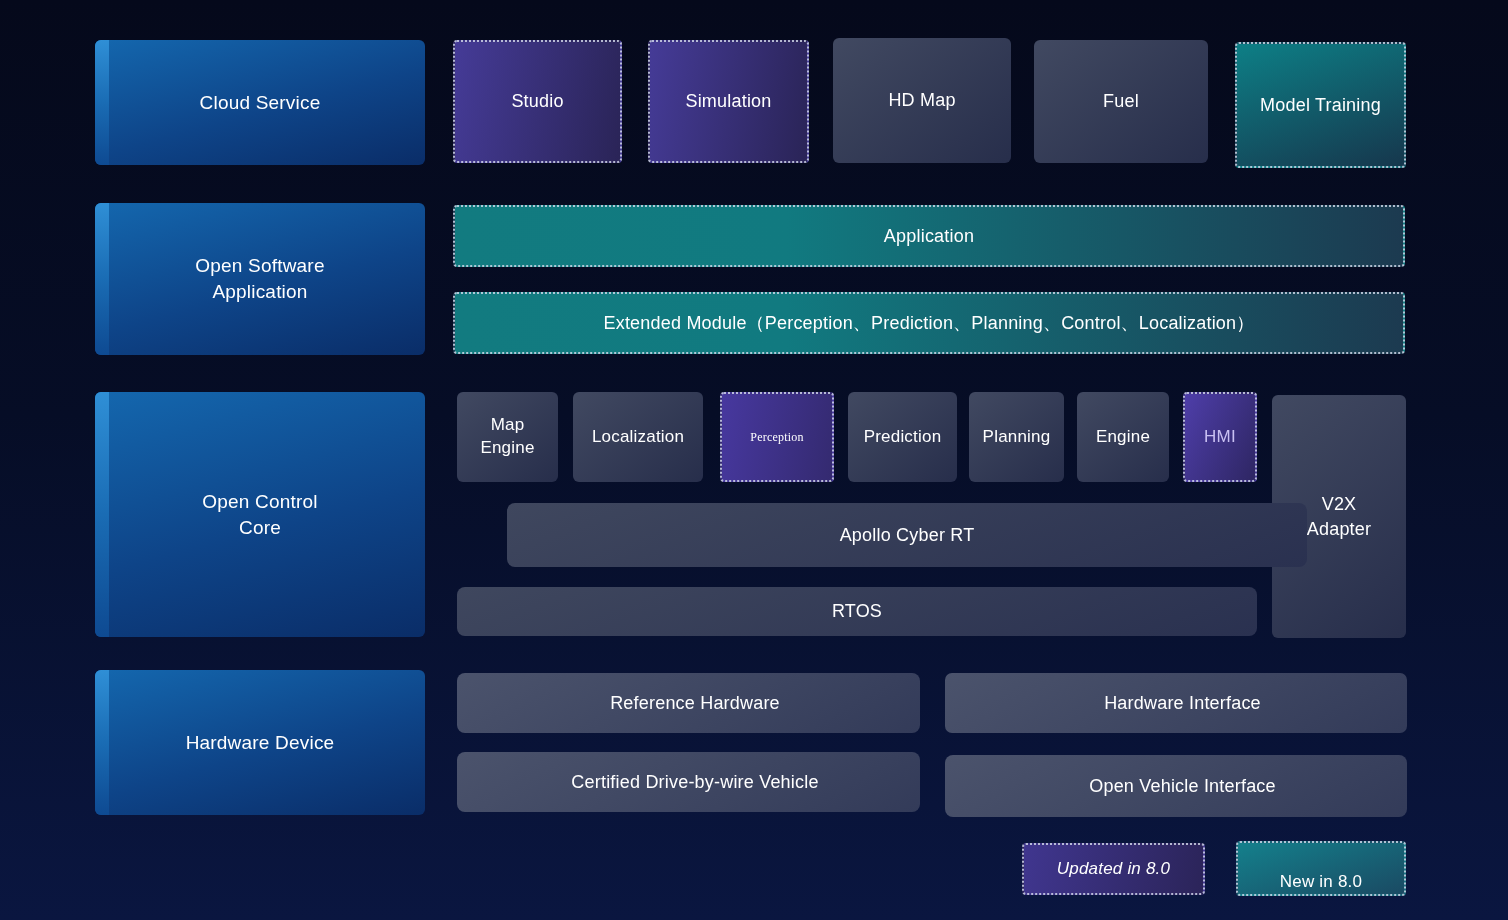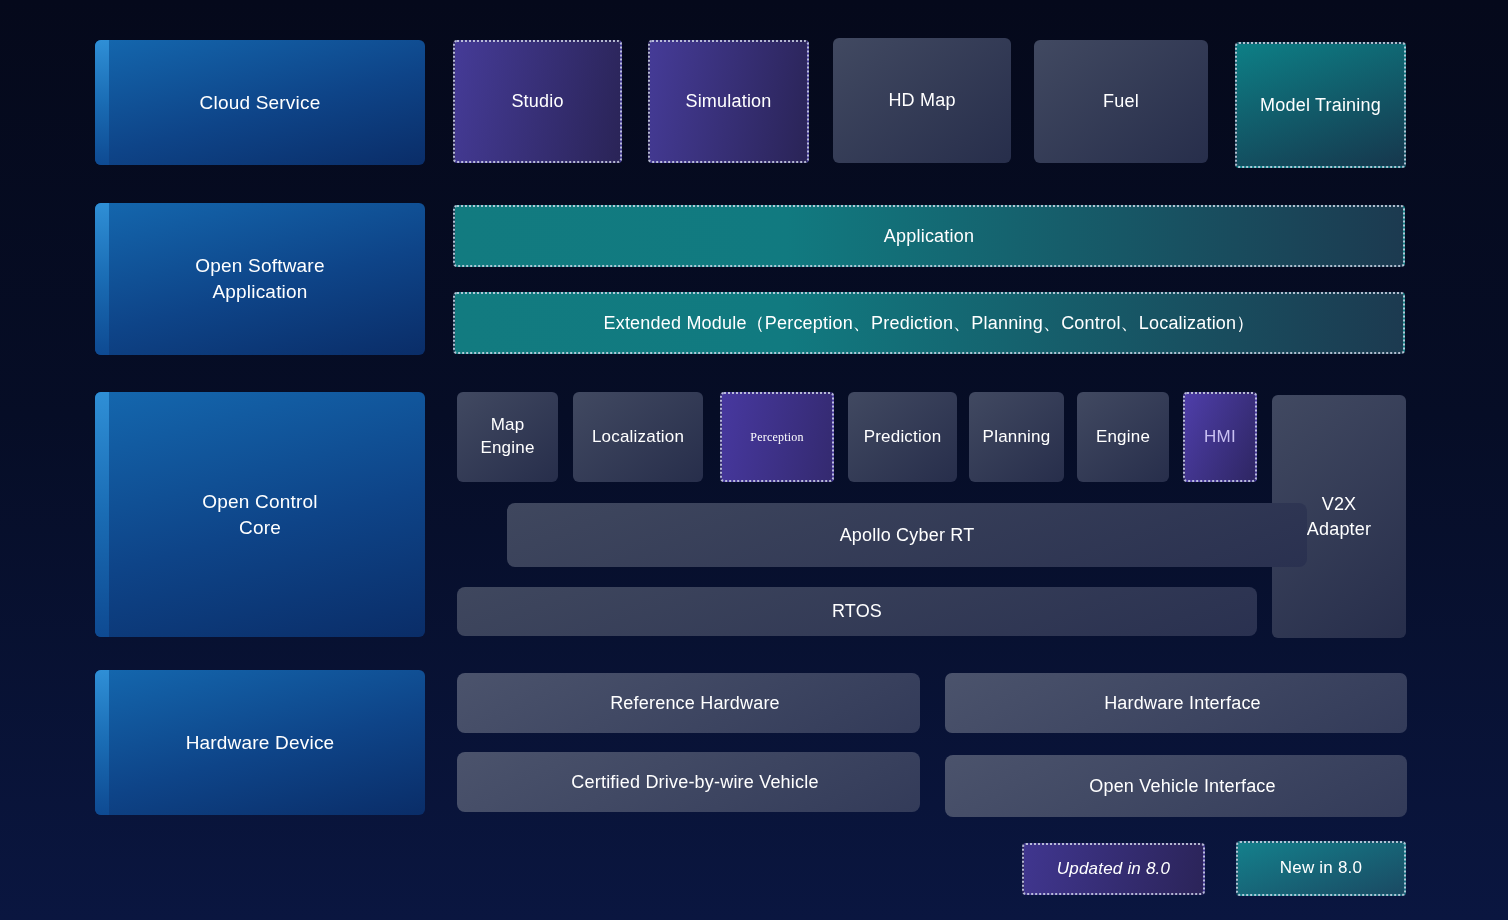--- a/index.html
+++ b/index.html
@@ -44,21 +44,21 @@
   .bar-slate-light { background: linear-gradient(150deg, #4b536c 0%, #333b59 100%); border-radius: 8px; padding-left: 13px; }
   
   .dashed { border: 2px dotted rgba(216, 222, 238, 0.8); border-radius: 4px; }
   .box-purple { background: linear-gradient(100deg, #453b97 0%, #2a2457 100%); }
   .box-perception { background: linear-gradient(100deg, #47389f 0%, #342a70 100%); }
   .box-hmi { background: linear-gradient(115deg, #4e3ea9 0%, #2e2663 100%); color: #c9c0f2; justify-content: center; }
   
   .box-teal { background: linear-gradient(160deg, #0d7f86 0%, #16374d 100%); }
   .bar-teal { background: linear-gradient(90deg, #127b80 0%, #117a80 35%, #1c3a50 100%); }
   .legend-purple { background: linear-gradient(100deg, #40368f 0%, #2b2459 100%); font-style: italic; }
-  .legend-teal { background: linear-gradient(160deg, #14808c 0%, #1a4a63 100%); }
+  .legend-teal { background: linear-gradient(160deg, #14808c 0%, #1a4a63 100%); align-items: flex-end; }
   
   .w150 { display: inline-block; width: 160px; }
   .w64  { display: inline-block; width: 64px; }
   .w80  { display: inline-block; width: 80px; }
 </style>
 </head>
 <body>
 
 <div id="canvas">
 

